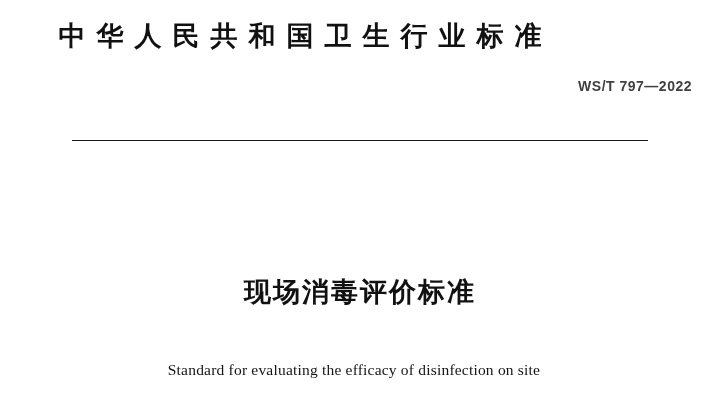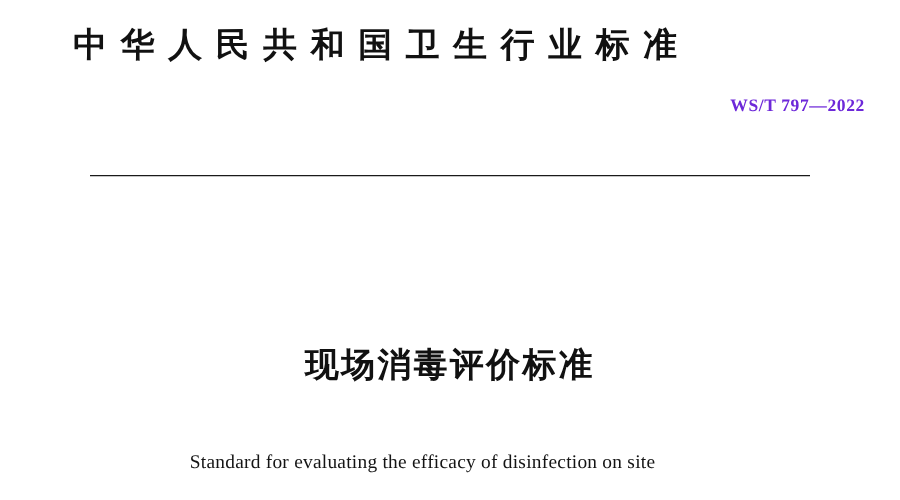--- a/index.html
+++ b/index.html
@@ -34,25 +34,25 @@
     letter-spacing: 11px;
     text-indent: 11px;
     color: #111111;
     white-space: nowrap;
   }
   
   .std-number {
     position: absolute;
     top: 78px;
     right: 28px;
-    font-family: Liberation Serif, serif;
+    font-family: Liberation Sans, sans-serif;
     font-size: 14px;
     font-weight: 700;
     letter-spacing: 0.5px;
-    color: #6d28d9;
+    color: #404040;
     white-space: nowrap;
   }
   
   .rule {
     position: absolute;
     left: 72px;
     right: 72px;
     top: 140px;
     height: 0;
     border-top: 1px solid #1a1a1a;
@@ -79,20 +79,21 @@
     left: 0;
     width: 676px;
     text-align: center;
     font-family: "Liberation Serif", serif;
     font-size: 15.5px;
     font-weight: 400;
     letter-spacing: 0.2px;
     color: #141414;
     transform: translateY(-50%);
     white-space: nowrap;
+    padding-left: 16px;
   }
 </style>
 </head>
 <body>
 
 <div class="page">
 
   <div class="std-header">中华人民共和国卫生行业标准</div>
 
   <div class="std-number">WS/T 797—2022</div>

